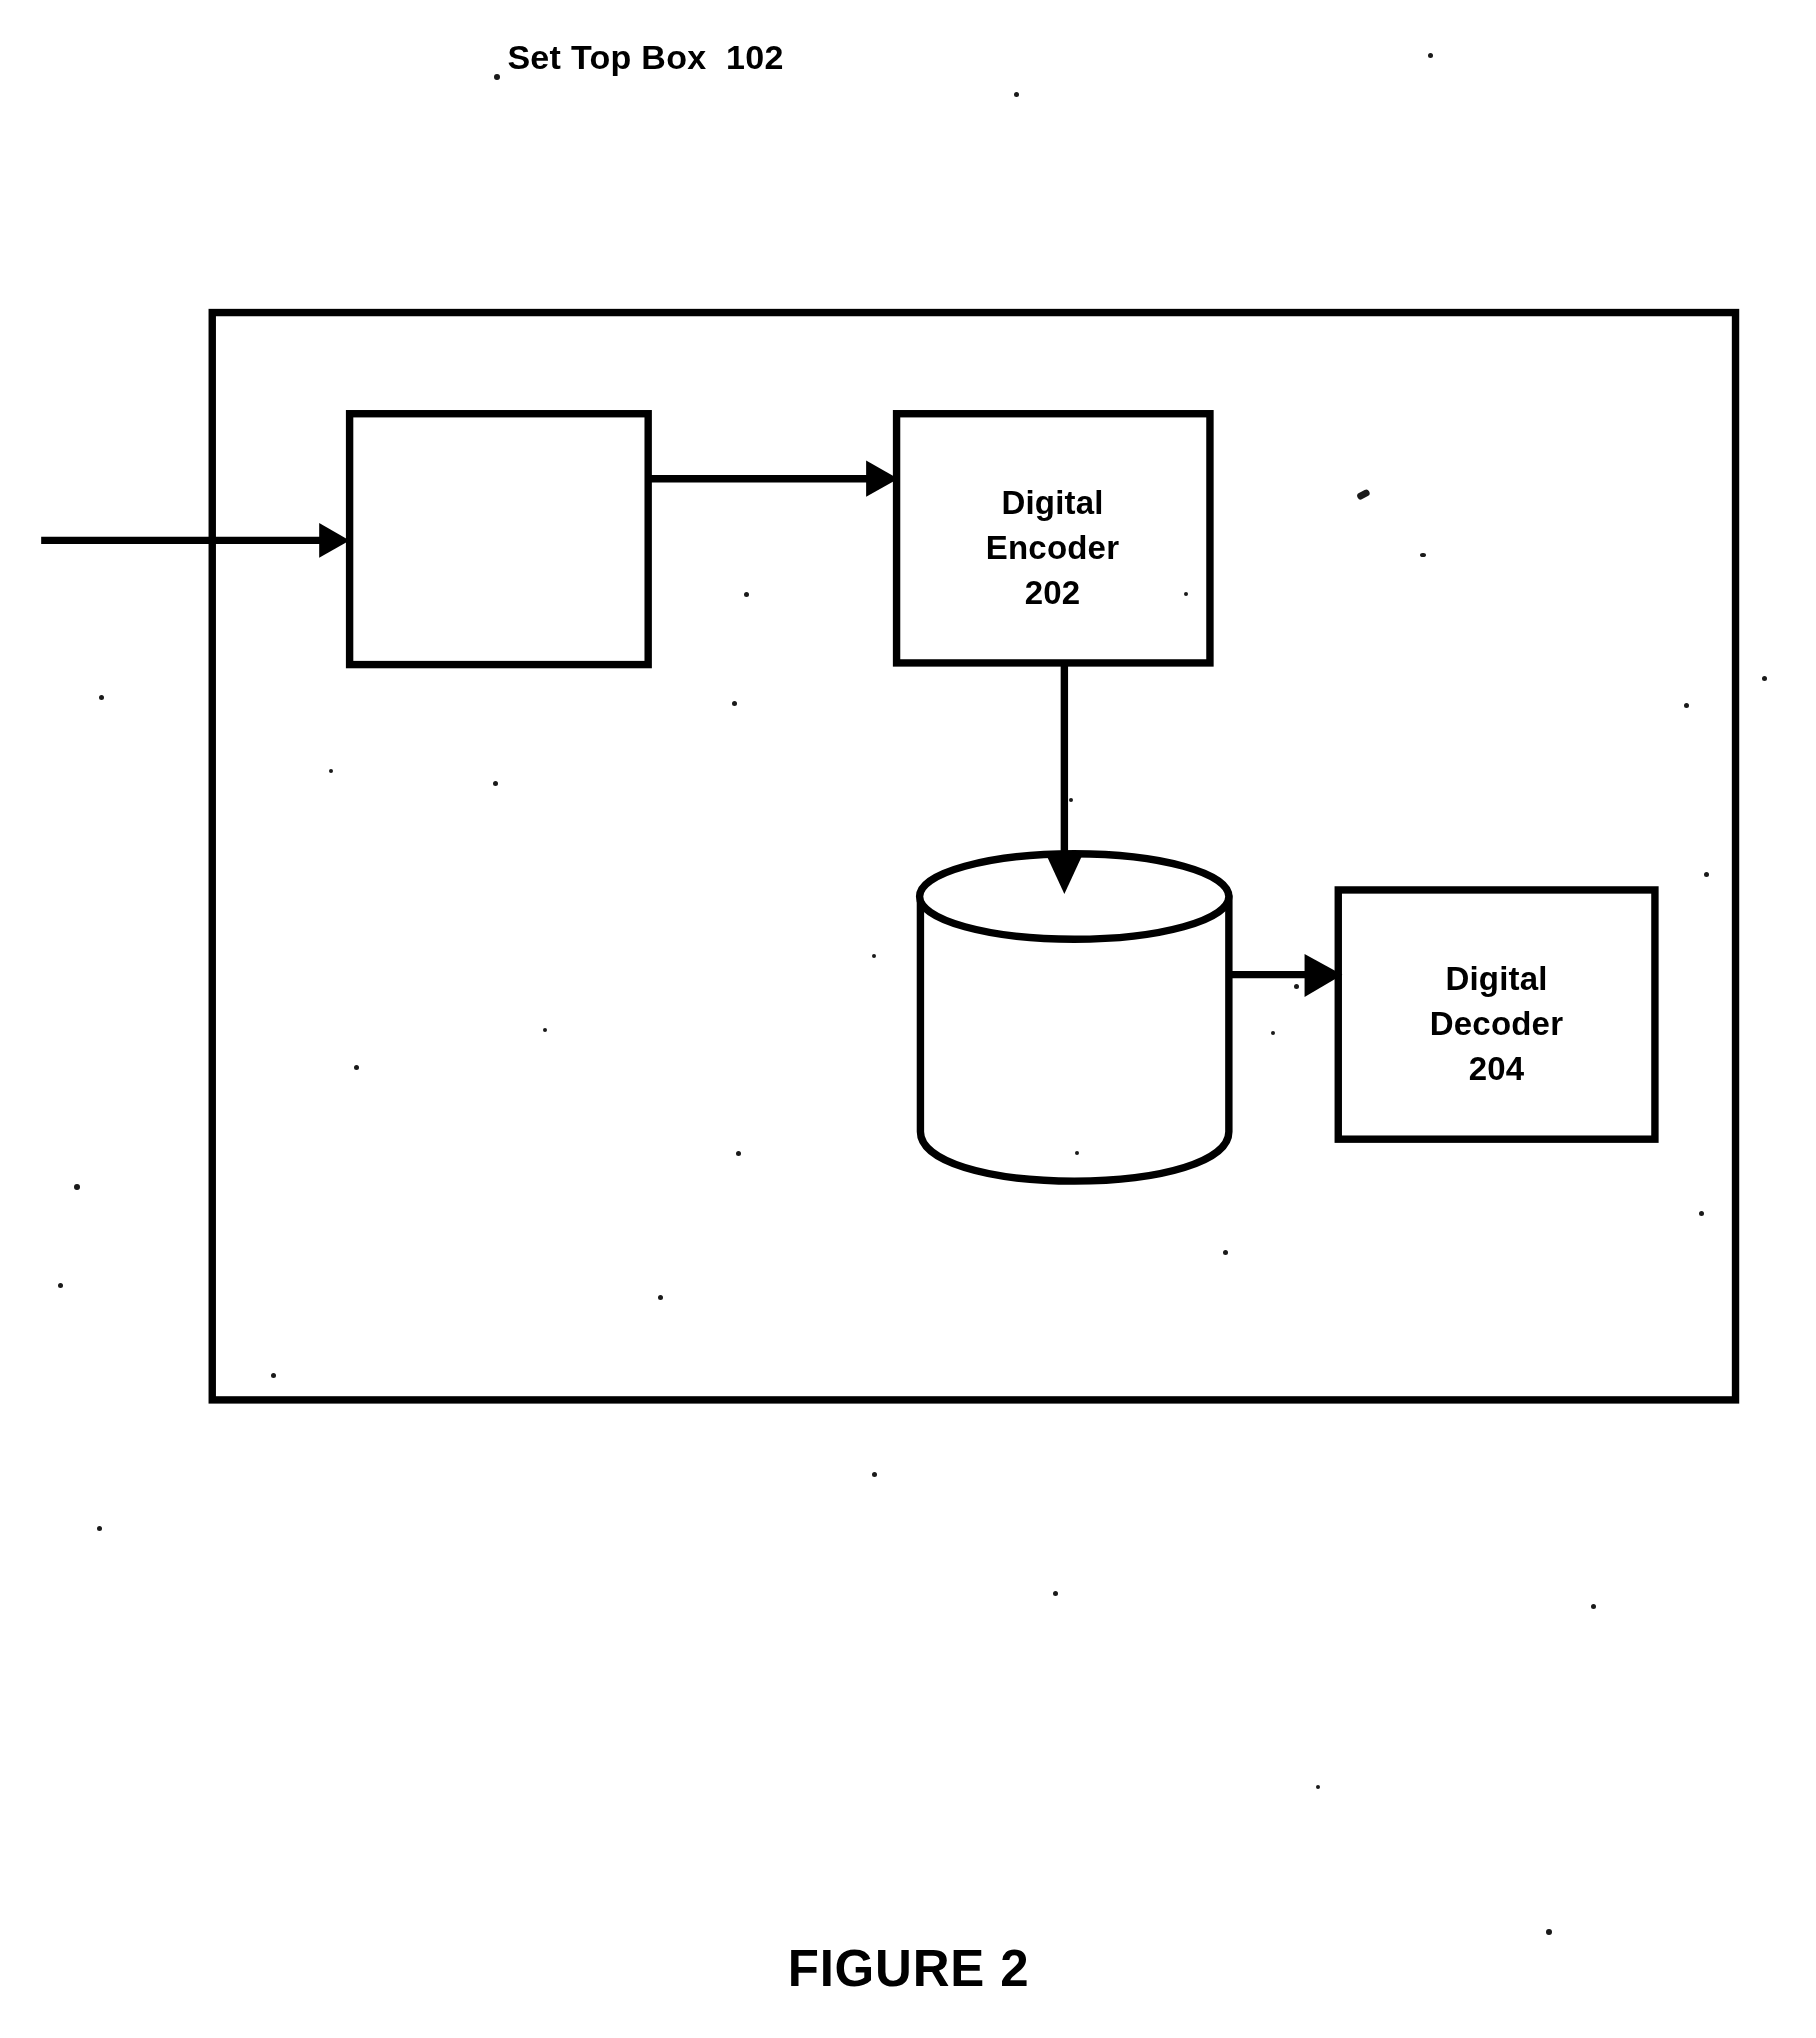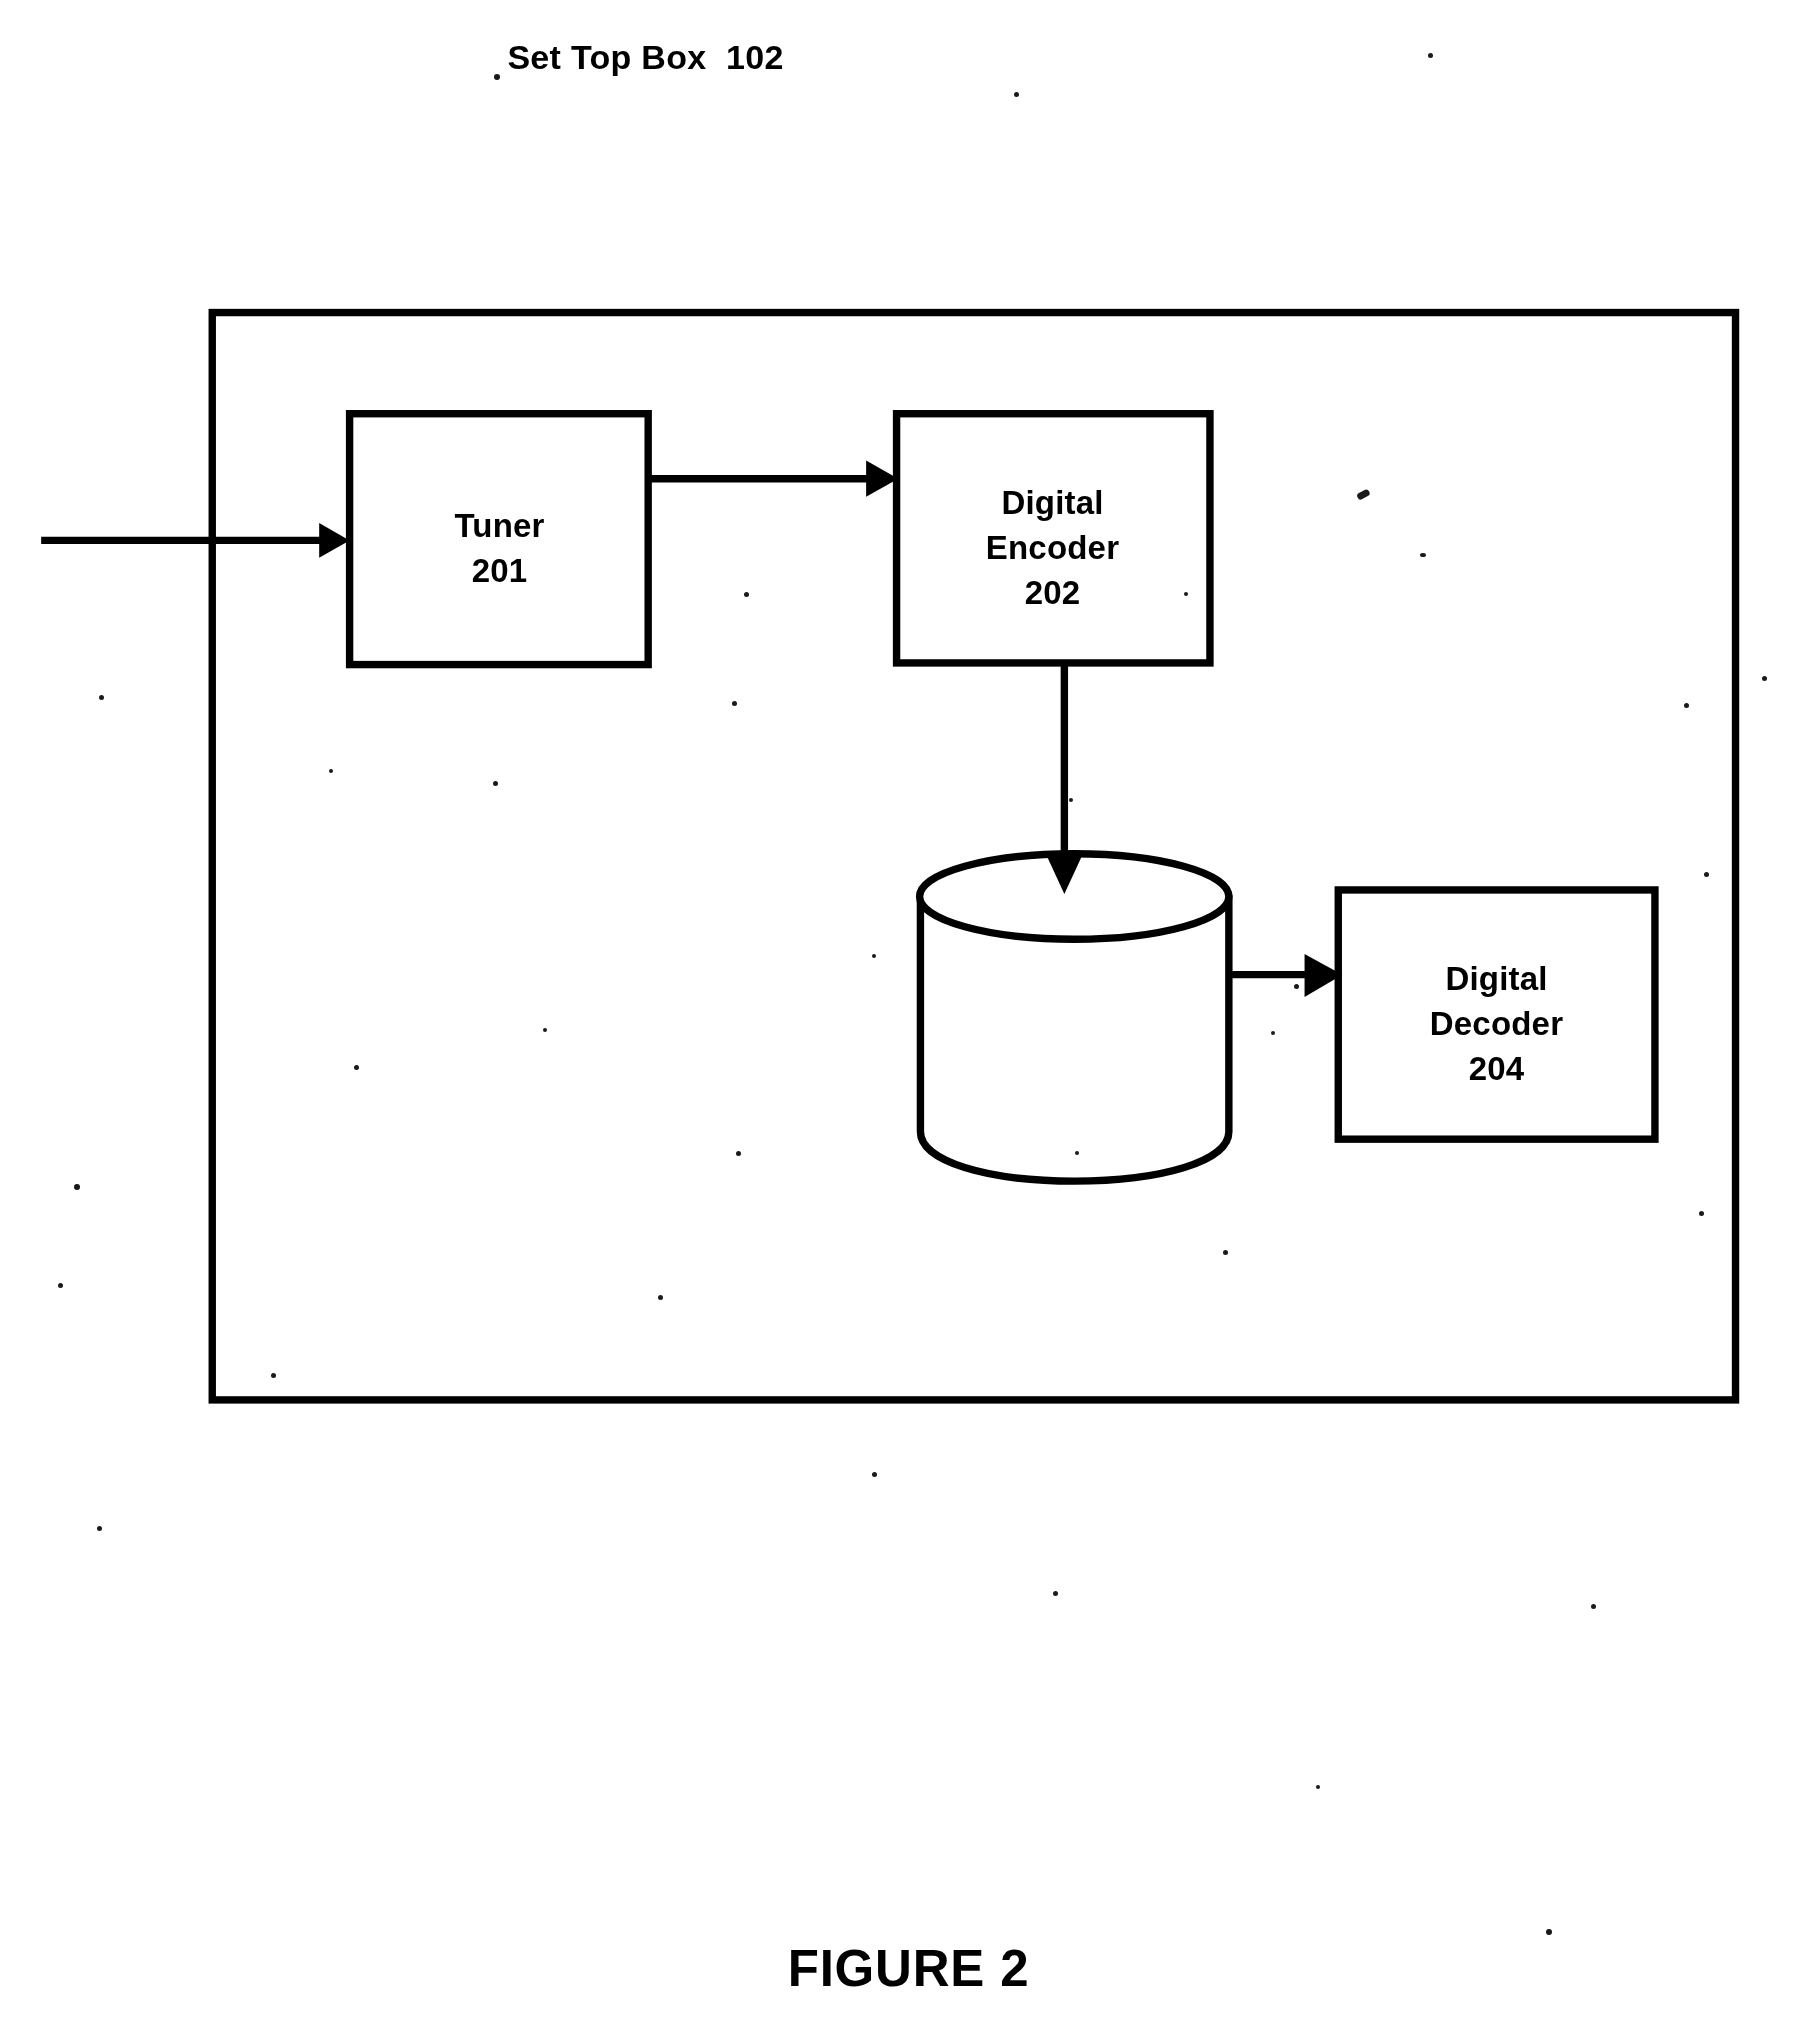--- a/index.html
+++ b/index.html
@@ -113,22 +113,20 @@
       <line x1="1294" y1="806" x2="1294" y2="1072" stroke="#000000" stroke-width="9"></line>
       <polygon points="1294,1087 1270,1035 1318,1035" fill="#000000"></polygon>
     </g>
 
     <g>
       <line x1="1494" y1="1185" x2="1615" y2="1185" stroke="#000000" stroke-width="9"></line>
       <polygon points="1632,1185 1586,1160 1586,1212" fill="#000000"></polygon>
     </g>
   </svg>
 
-  <div class="node-label" style="left:350px; top:503px; width:299px;">Tuner
-201</div>
 
   <div class="node-label" style="left:896px; top:480px; width:313px;">Digital
 Encoder
 202</div>
 
 
   <div class="node-label" style="left:1338px; top:956px; width:317px;">Digital
 Decoder
 204</div>
 

